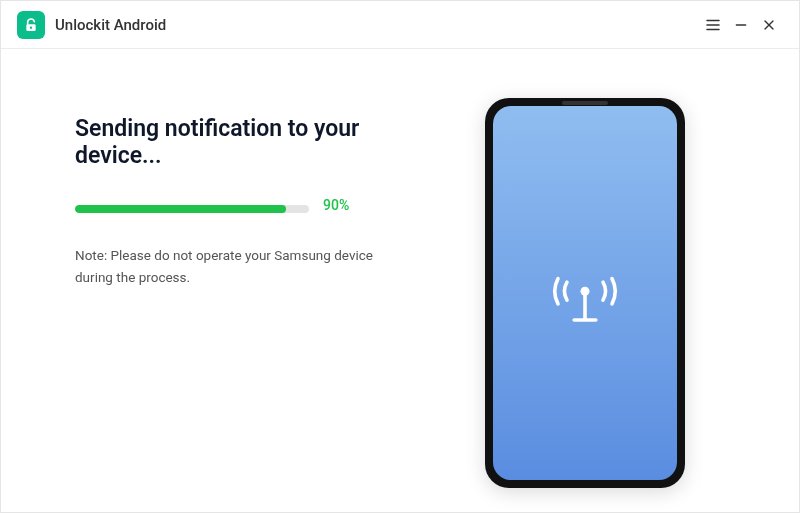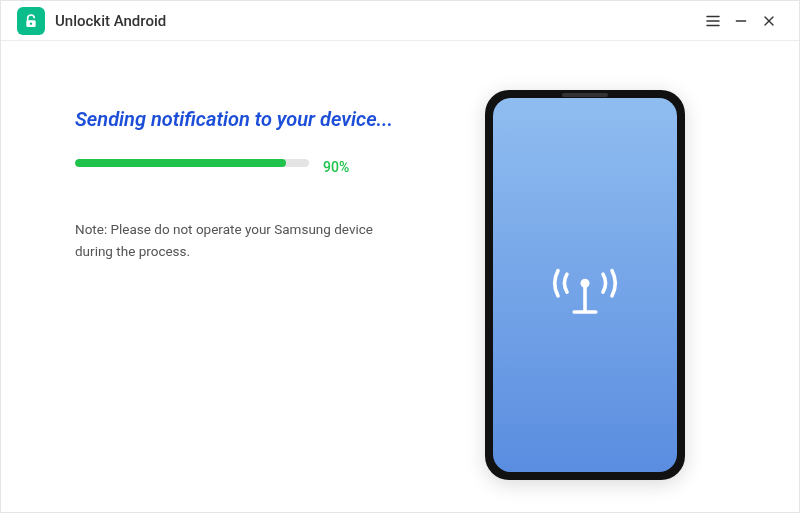--- a/index.html
+++ b/index.html
@@ -6,21 +6,21 @@
     body {
       font-family: -apple-system, BlinkMacSystemFont, "Segoe UI", Roboto, sans-serif;
       background:#fff;
       width:800px;
       height:513px;
       overflow:hidden;
       border:1px solid #e5e5e5;
     }
     
     .titlebar {
-      height:40px;
+      height:48px;
       display:flex;
       align-items:center;
       padding:0 16px;
       border-bottom:1px solid #ececec;
     }
     .app-logo {
       width:28px; height:28px;
       background:#0bbd8a;
       border-radius:6px;
       display:flex;
@@ -49,37 +49,36 @@
       display:flex;
       padding:44px 60px 40px 74px;
       height:calc(100% - 56px);
     }
     .left {
       flex:1;
       max-width:360px;
       padding-top:22px;
     }
     .heading {
-      font-size:20px;
+      font-size:23px;
       font-weight:600;
-      color:#1d4ed8;
+      color:#0f172a;
       margin-bottom:28px;
-      font-style:italic;
     }
     .desc {
       font-size:13.5px;
       color:#555;
       line-height:1.6;
       margin-bottom:30px;
       max-width:320px;
     }
     .progress-row {
       display:flex;
-      align-items:flex-start;
-      margin-bottom:44px;
+      align-items:flex-end;
+      margin-bottom:32px;
     }
     .progress-track {
       width:234px;
       height:8px;
       background:#e4e4e4;
       border-radius:4px;
       overflow:hidden;
       position:relative;
     }
     .progress-fill {

